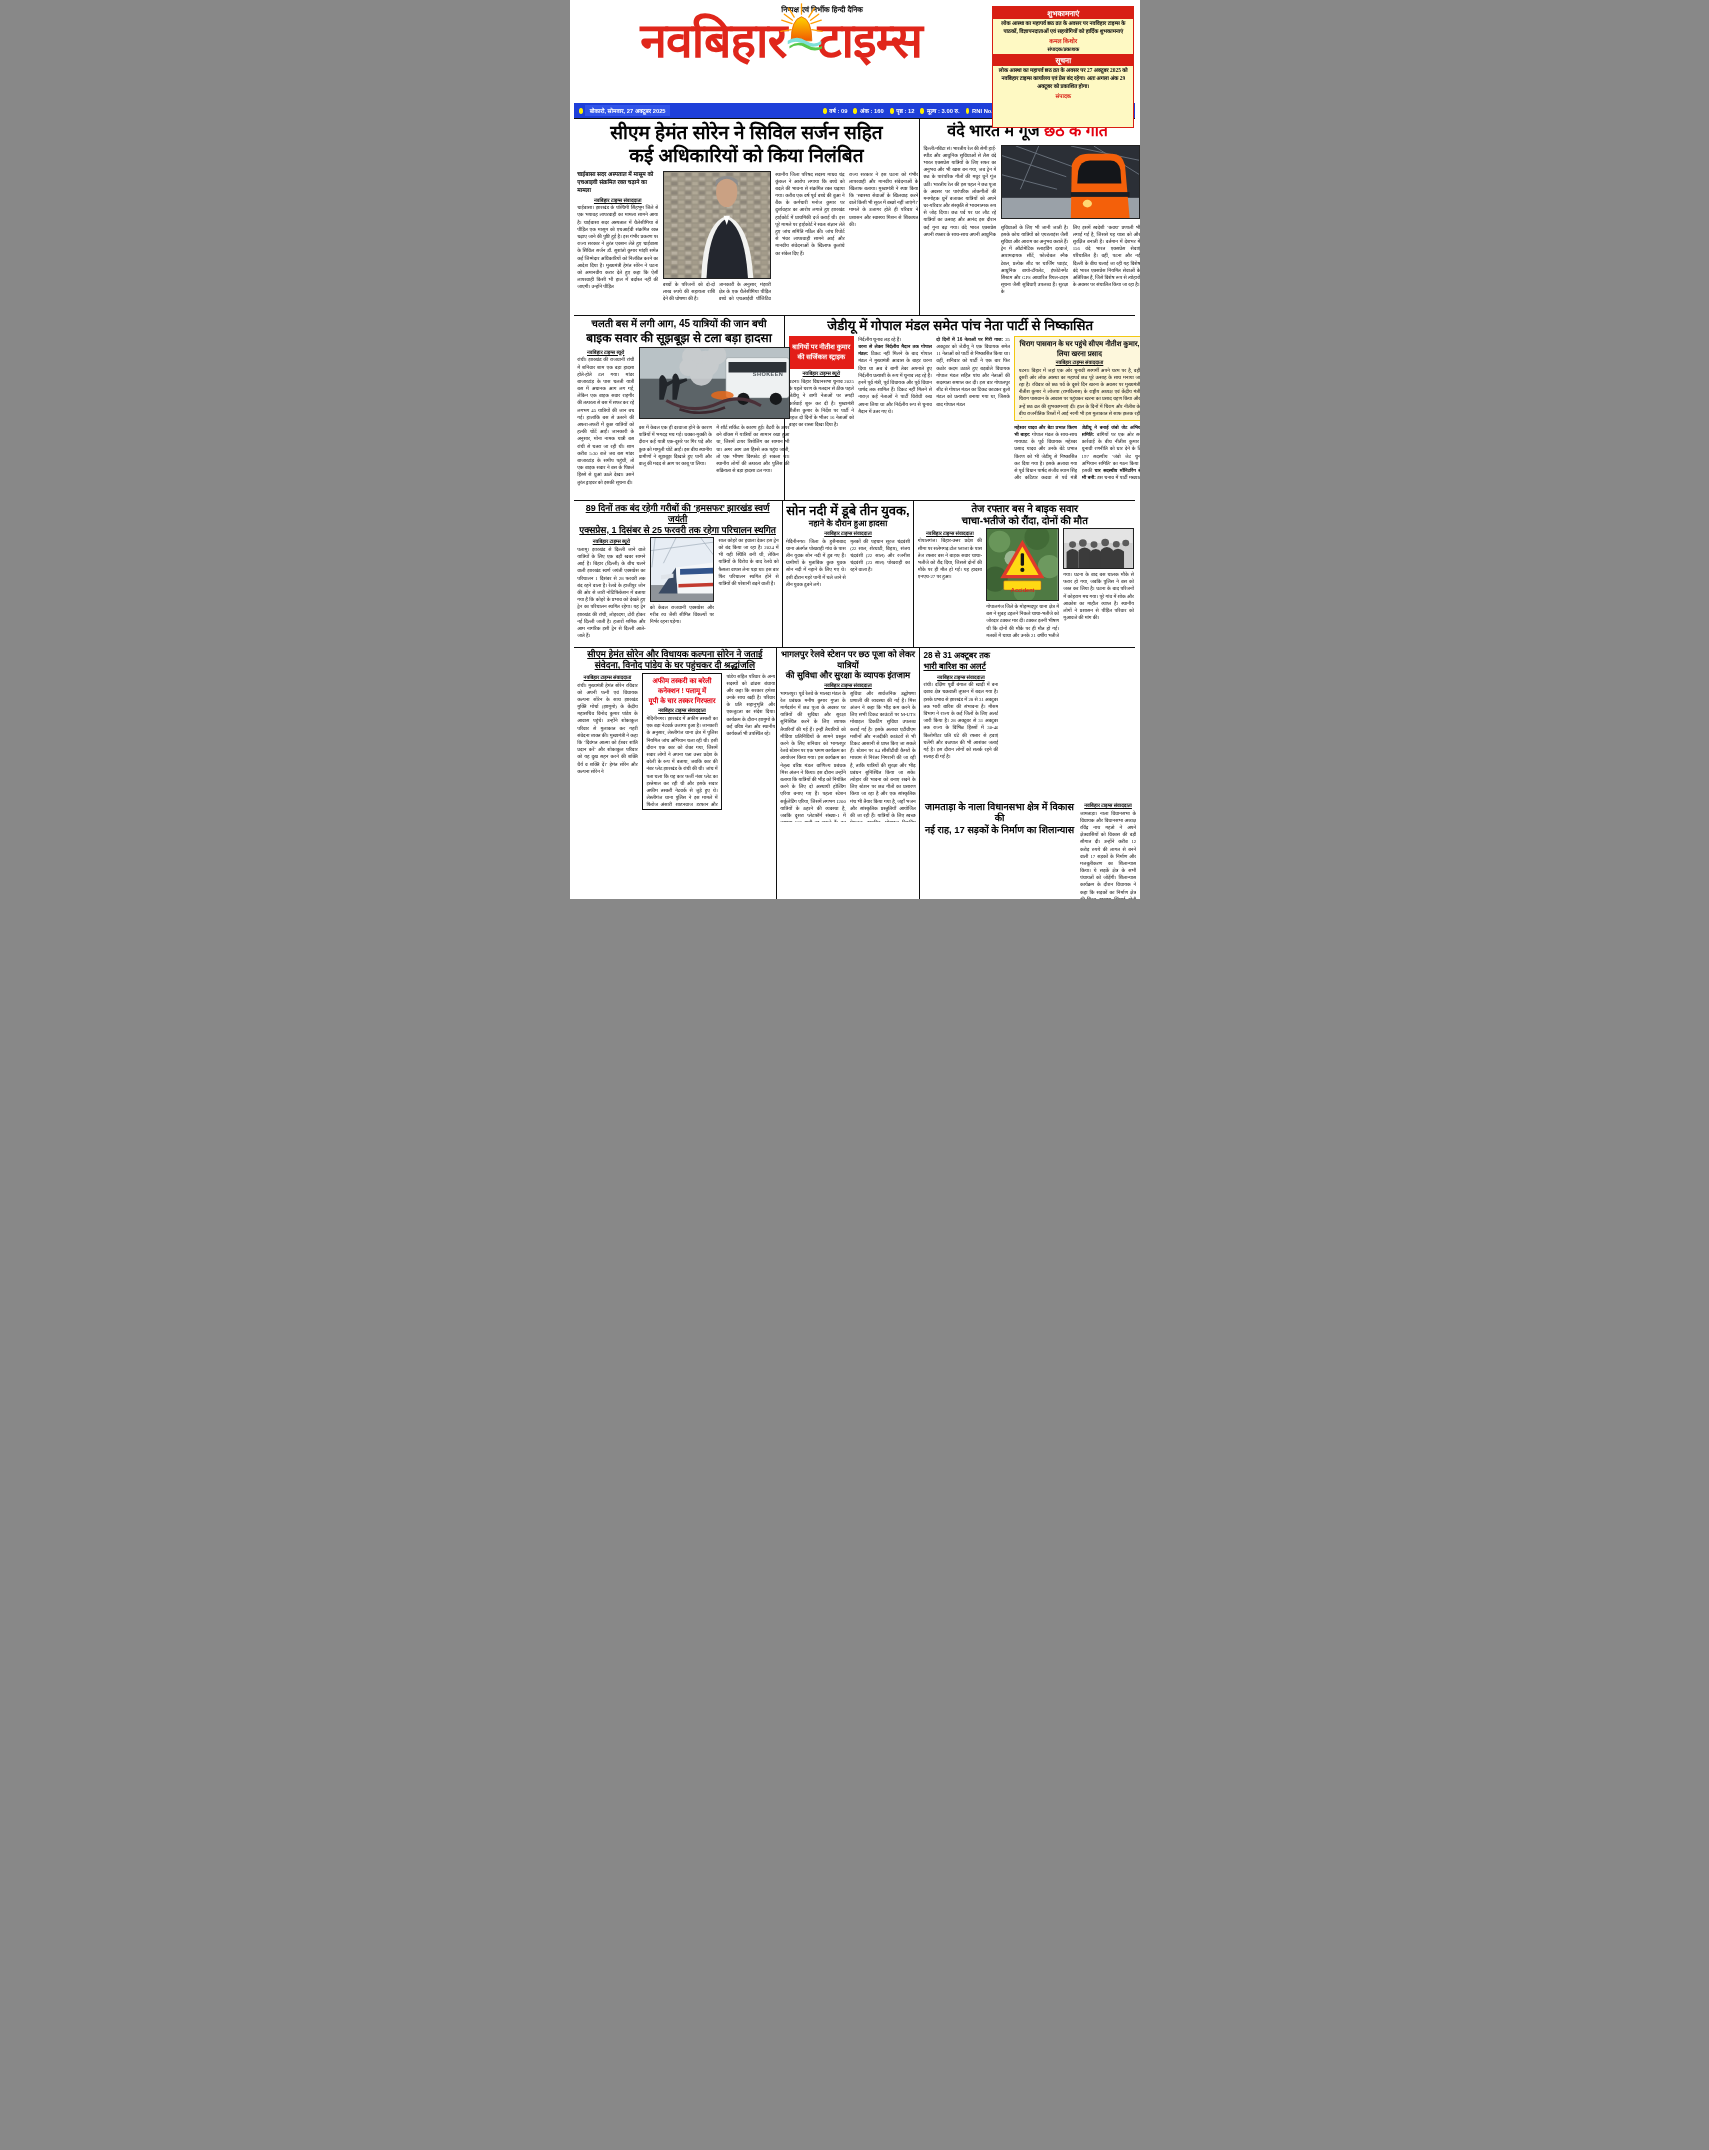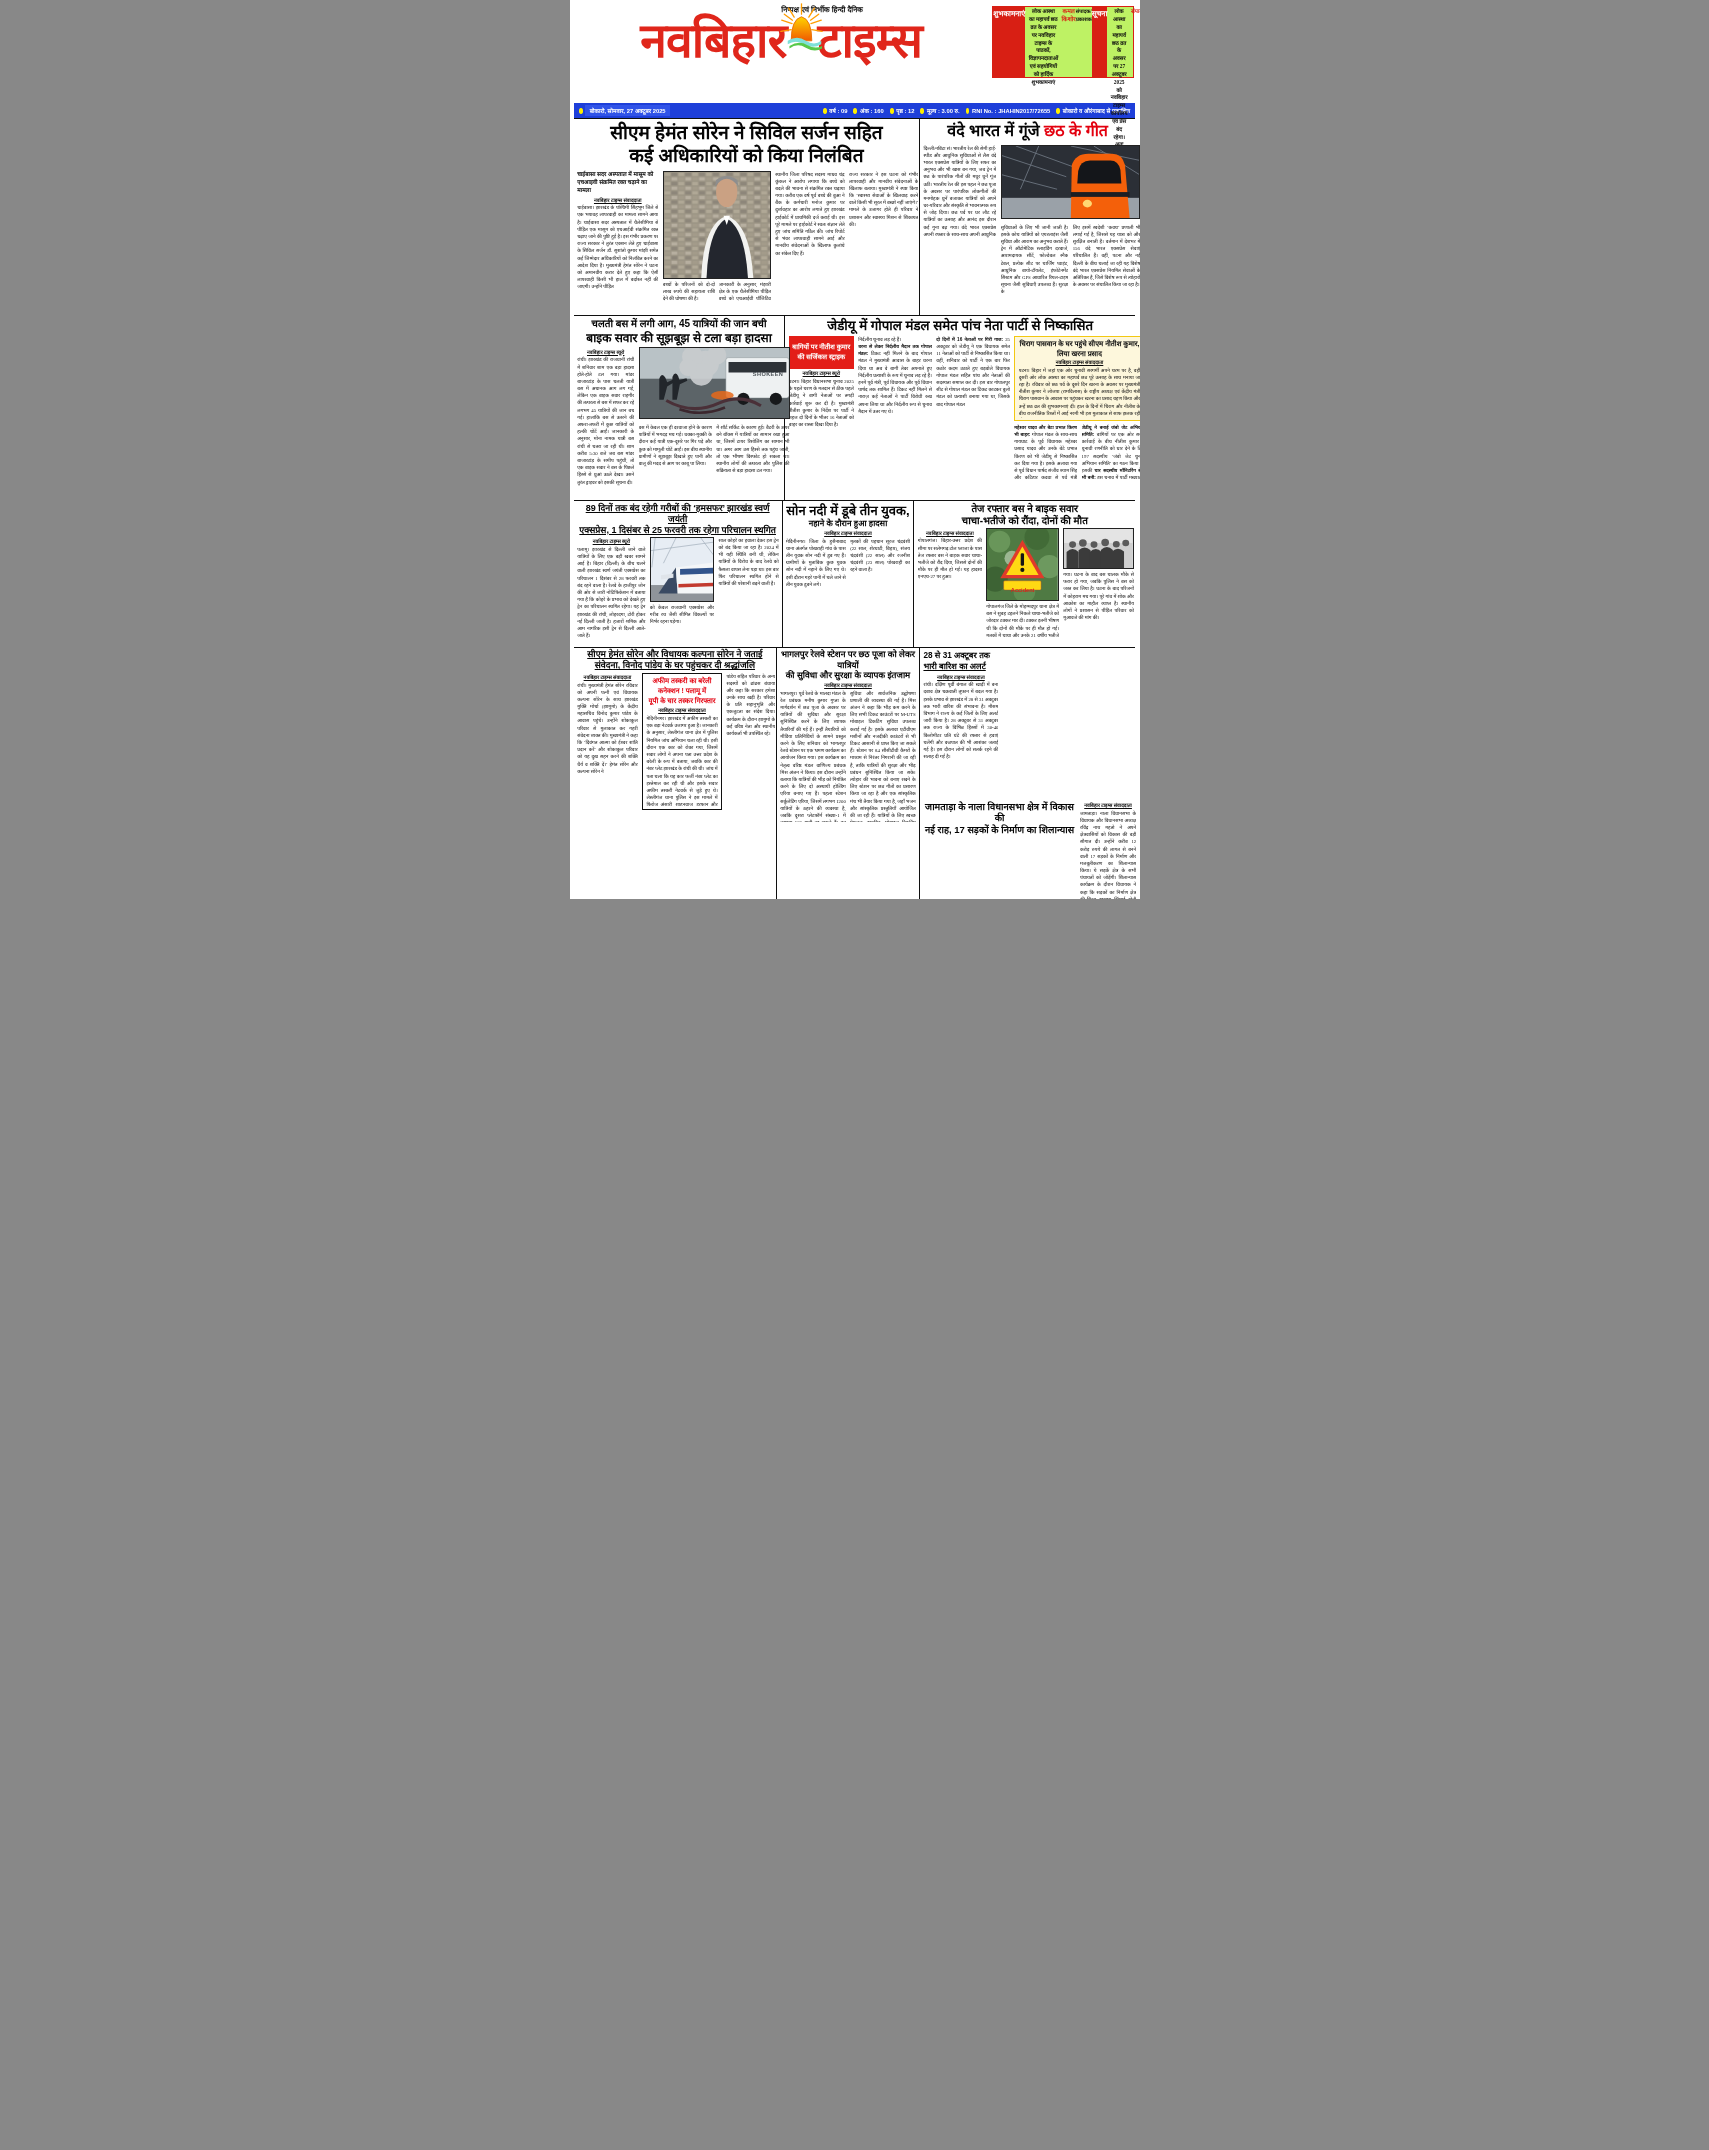--- a/index.html
+++ b/index.html
@@ -12,22 +12,22 @@
   
   .masthead { position:relative; height:100px; }
   .mast-left { position:absolute; left:4.3px; top:1.7px; width:406px; height:97px; }
   .tagline { text-align:center; font-family:"Liberation Sans",sans-serif; font-weight:bold;
              font-size:7.3px; padding-left:82px; }
   .logo-row { display:flex; align-items:center; justify-content:center; margin-top:0.9px; }
   .logo-text { font-family:"Liberation Sans",sans-serif; font-weight:800; color:#e0261b;
                font-size:48px; line-height:1.0; letter-spacing:-0.9px; }
   .sun-wrap { width:43px; height:52px; margin:0 -6px; position:relative; top:-12px; z-index:2; }
   
-  .infoboxes { position:absolute; right:0.9px; top:3.4px; width:142px; height:72px;
-               border:1.3px solid #d81f14; background:#bef264; display:flex; flex-direction:row; }
+  .infoboxes { position:absolute; right:0.9px; top:3.4px; width:142px; height:122px;
+               border:1.3px solid #d81f14; background:#fef9c3; display:flex; flex-direction:column; }
   .ib-band { background:#d81f14; color:#fff; text-align:center; font-weight:800;
              font-family:"Liberation Sans",sans-serif; font-size:7.3px; padding:0.9px 0; }
   .ib-body { padding:1.3px 3.4px; text-align:center; font-weight:bold; font-size:5.4px; line-height:1.45; }
   .ib-name { color:#d81f14; font-weight:800; text-align:center; font-size:6px; }
   .ib-role { text-align:center; font-weight:bold; font-size:5.2px; padding-bottom:0.9px; }
   .ib-sign { color:#d81f14; font-weight:800; text-align:center; font-size:5.6px; padding:0.4px 0 1.3px; }
   
   .datebar { margin-top:0.9px; background:#1e3fd9; color:#fff; height:14.6px; display:flex; align-items:center;
              font-family:"Liberation Sans",sans-serif; font-weight:bold; font-size:5.8px; gap:6px; padding:0 5.2px; }
   .db-item { display:flex; align-items:center; gap:2.6px; white-space:nowrap; }

